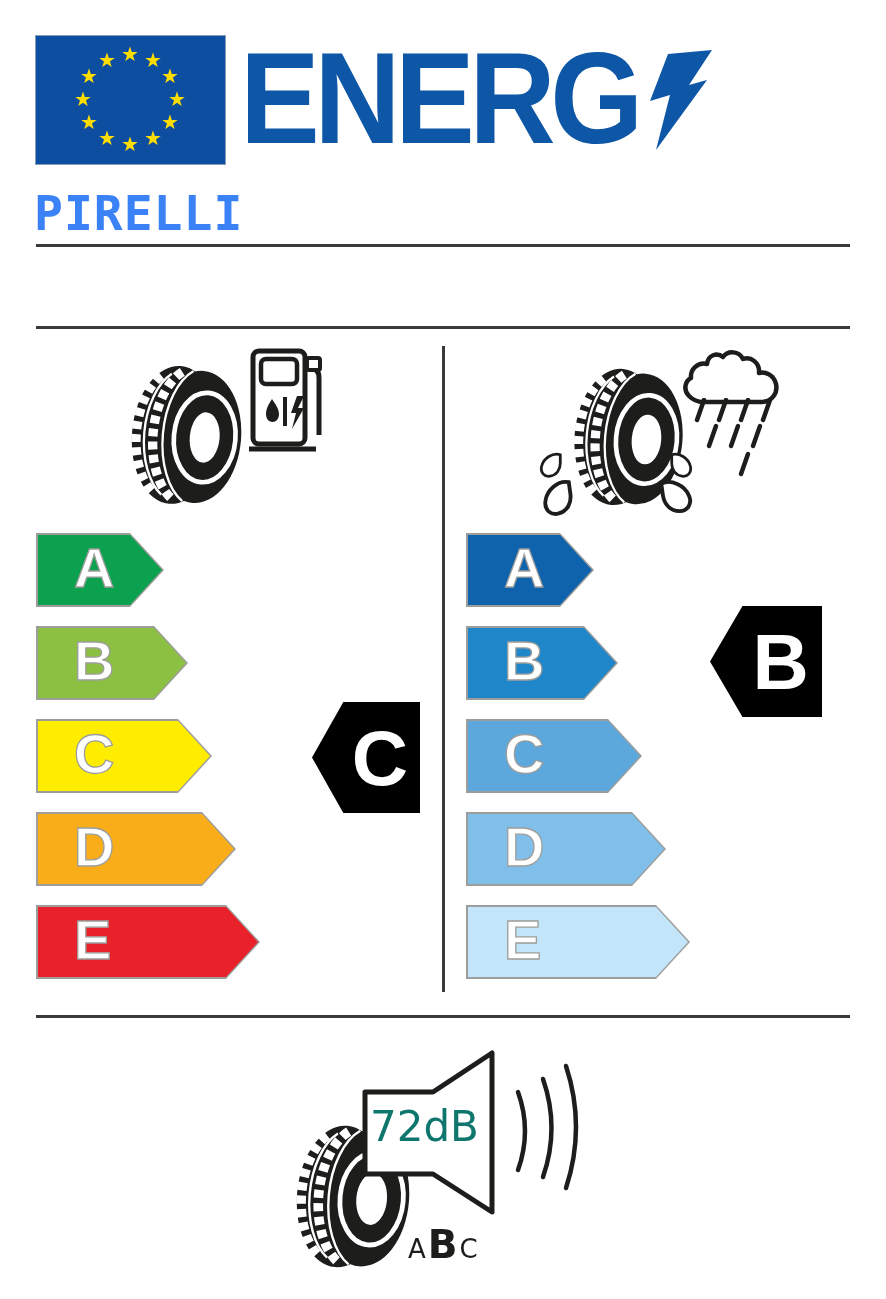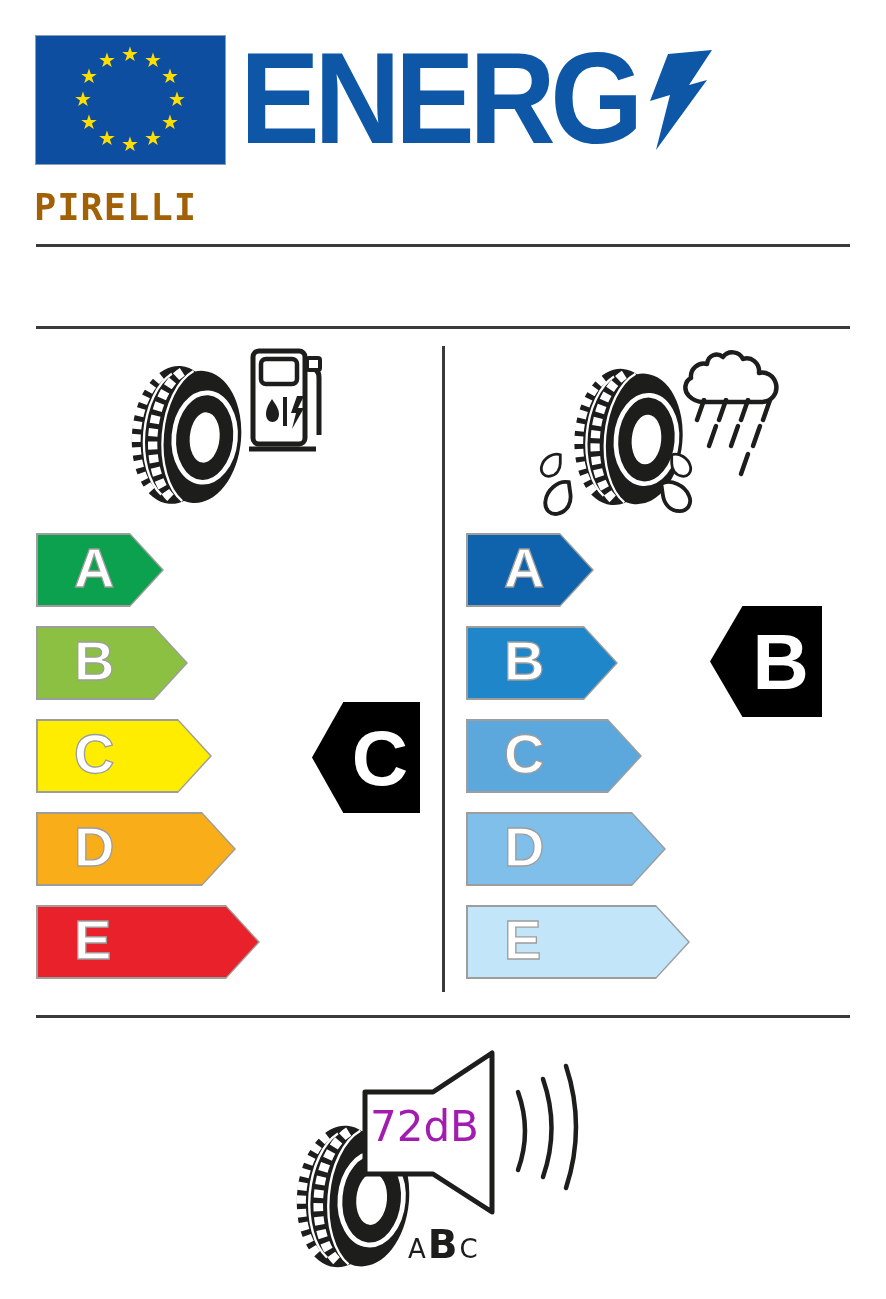--- a/index.html
+++ b/index.html
@@ -10,21 +10,21 @@
   .eu-flag{position:absolute;left:36px;top:36px;width:189px;height:128px;
            background:var(--c,#0D4EA1);outline:1px solid #8a9bb5;}
   .stars{position:absolute;inset:0;}
   .star{position:absolute;width:20px;height:20px;font-size:20px;line-height:20px;
         text-align:center;color:var(--c,#FFDD00);}
   .energ{position:absolute;left:240px;top:33px;font-size:130px;line-height:1;
          font-weight:bold;letter-spacing:-6px;color:var(--c,#0E57A7);
          transform:scaleX(.92);transform-origin:left top;white-space:nowrap;}
   .bolt-svg{position:absolute;left:646px;top:50px;}
   .brand{position:absolute;left:34px;top:189px;font-family:"DejaVu Sans Mono",monospace;
-         font-weight:bold;font-size:37px;line-height:1;color:#a16207;letter-spacing:1px;text-align:center;}
+         font-weight:bold;font-size:48px;line-height:1;color:#3b82f6;letter-spacing:1px;text-align:center;}
 
   .rule{position:absolute;left:36px;width:814px;height:3px;background:#3a3a39;}
   .rule-1{top:244px;} .rule-2{top:326px;} .rule-3{top:1015px;}
   .divider{position:absolute;left:442px;top:346px;width:3px;height:646px;background:#3a3a39;}
 
   
   .icon-abs{position:absolute;}
   .tire{color:#1d1d1b;}
 
   
@@ -44,21 +44,21 @@
   
   .badge{position:absolute;background:#000;
          clip-path:polygon(0 50%,29% 0,100% 0,100% 100%,29% 100%);
          display:flex;align-items:center;justify-content:center;}
   .badge span{padding-left:26%;color:#fff;font-weight:bold;font-size:78px;line-height:1;}
   .badge-fuel{left:312px;top:702px;width:108px;height:111px;}
   .badge-wet{left:710px;top:606px;width:112px;height:111px;}
 
   
   .db-text{position:absolute;left:370px;top:1106px;width:104px;text-align:center;
-           font-family:"DejaVu Sans",sans-serif;font-size:42px;line-height:1;color:#a21caf;}
+           font-family:"DejaVu Sans",sans-serif;font-size:42px;line-height:1;color:#0f766e;}
   .abc{position:absolute;left:408px;top:1222px;display:flex;align-items:baseline;gap:2px;
        font-family:"DejaVu Sans",sans-serif;color:#1d1d1b;}
   .abc .n-a,.abc .n-c{font-size:26px;}
   .abc .n-b{font-size:39px;font-weight:bold;}
 </style>
 </head>
 <body>
 
 <svg width="0" height="0" style="position:absolute" aria-hidden="true">
   <defs>

